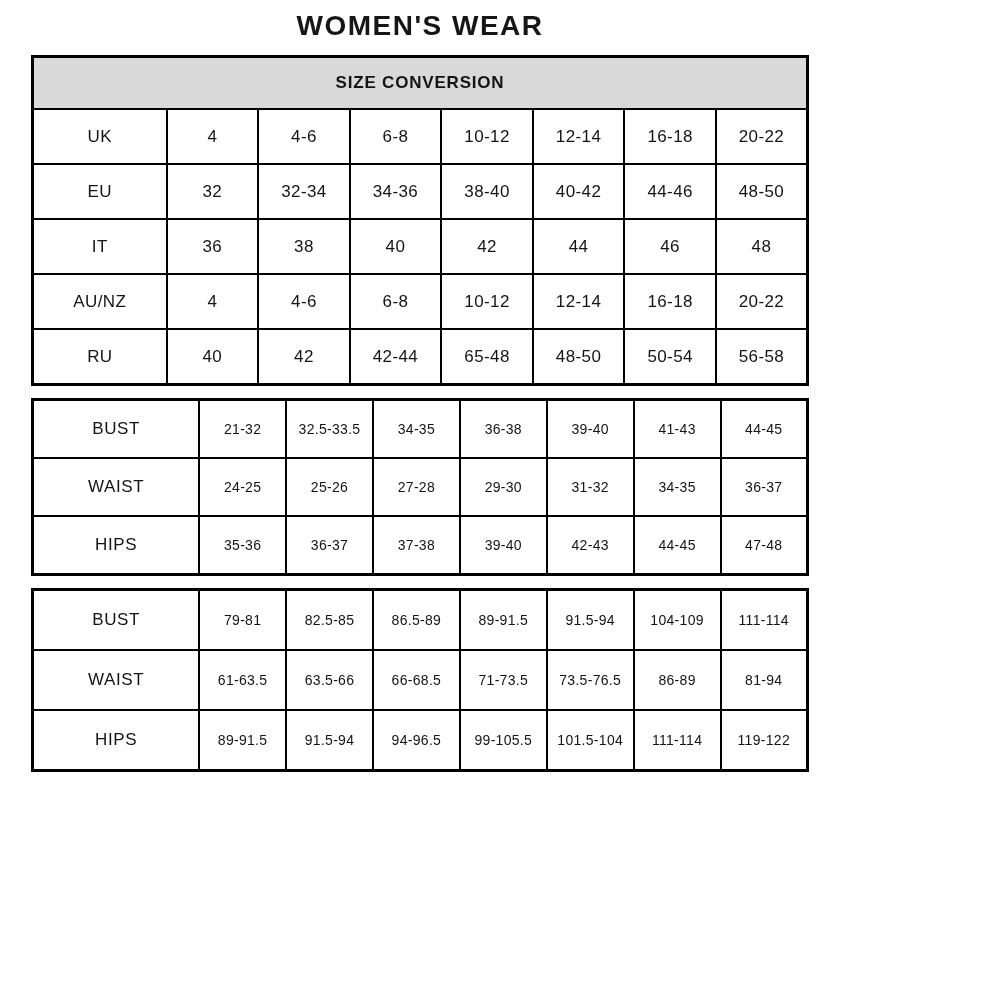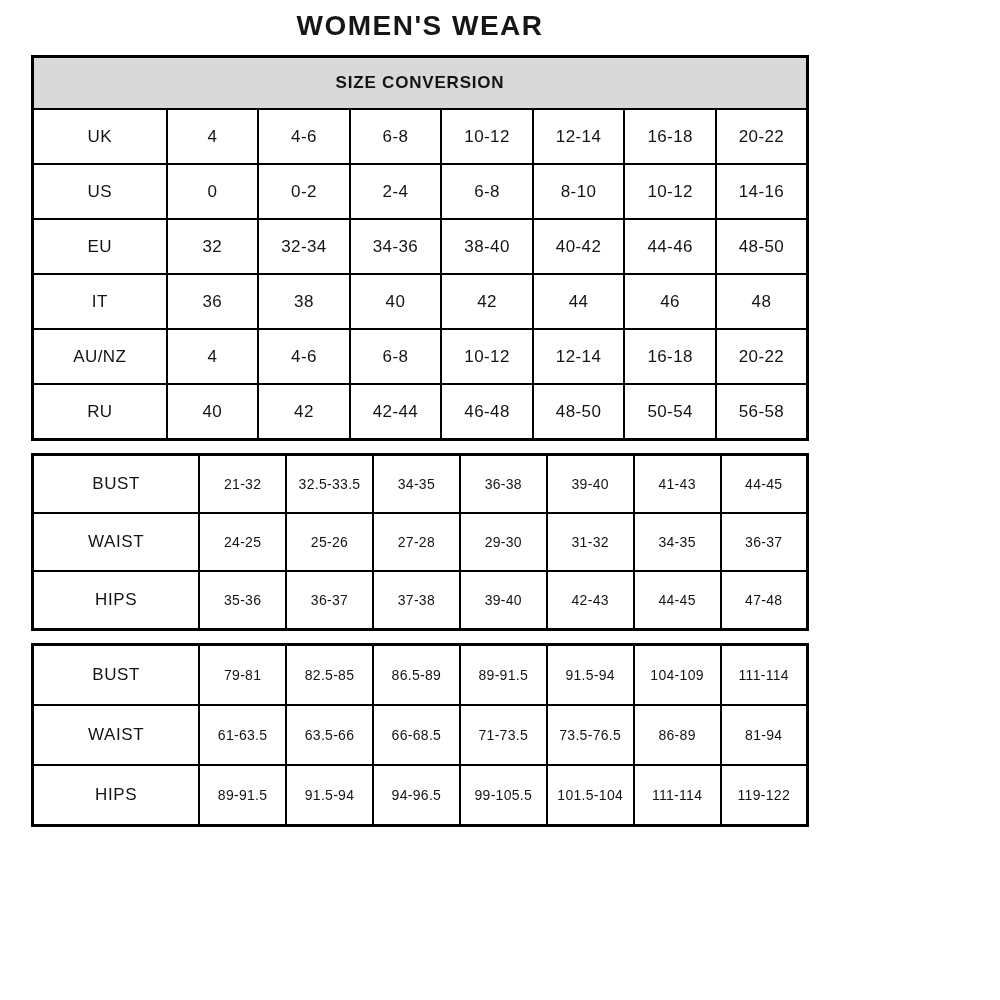--- a/index.html
+++ b/index.html
@@ -91,30 +91,20 @@
       <td>UK</td>
       <td>4</td>
       <td>4-6</td>
       <td>6-8</td>
       <td>10-12</td>
       <td>12-14</td>
       <td>16-18</td>
       <td>20-22</td>
     </tr>
     <tr class="data">
-      <td>US</td>
-      <td>0</td>
-      <td>0-2</td>
-      <td>2-4</td>
-      <td>6-8</td>
-      <td>8-10</td>
-      <td>10-12</td>
-      <td>14-16</td>
-    </tr>
-    <tr class="data">
       <td>EU</td>
       <td>32</td>
       <td>32-34</td>
       <td>34-36</td>
       <td>38-40</td>
       <td>40-42</td>
       <td>44-46</td>
       <td>48-50</td>
     </tr>
     <tr class="data">
@@ -135,21 +125,21 @@
       <td>10-12</td>
       <td>12-14</td>
       <td>16-18</td>
       <td>20-22</td>
     </tr>
     <tr class="data">
       <td>RU</td>
       <td>40</td>
       <td>42</td>
       <td>42-44</td>
-      <td>46-48</td>
+      <td>65-48</td>
       <td>48-50</td>
       <td>50-54</td>
       <td>56-58</td>
     </tr>
   </tbody>
     </table>
 
   <table class="tm t2">
     <colgroup>
       <col class="c-label">

